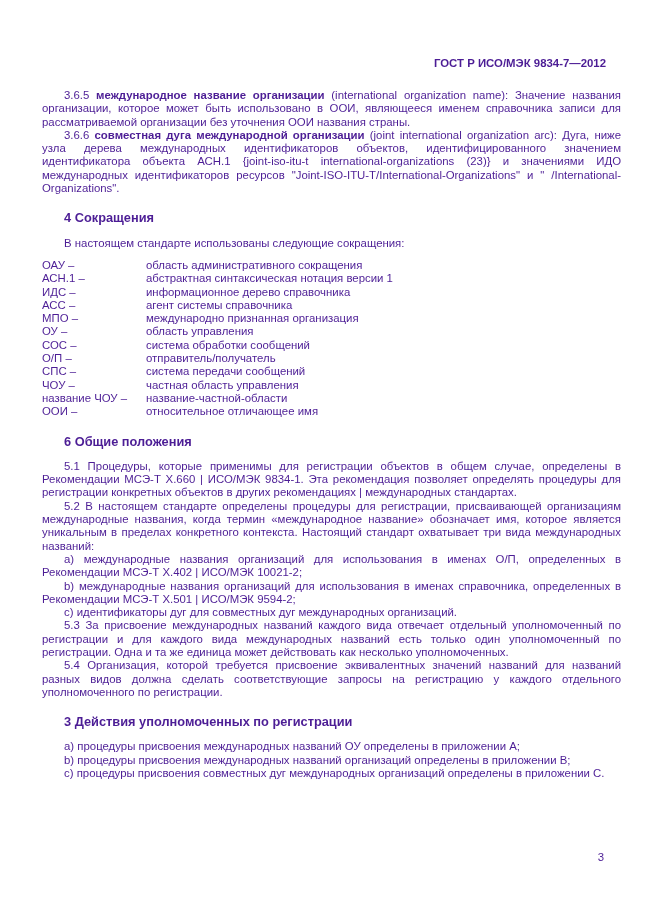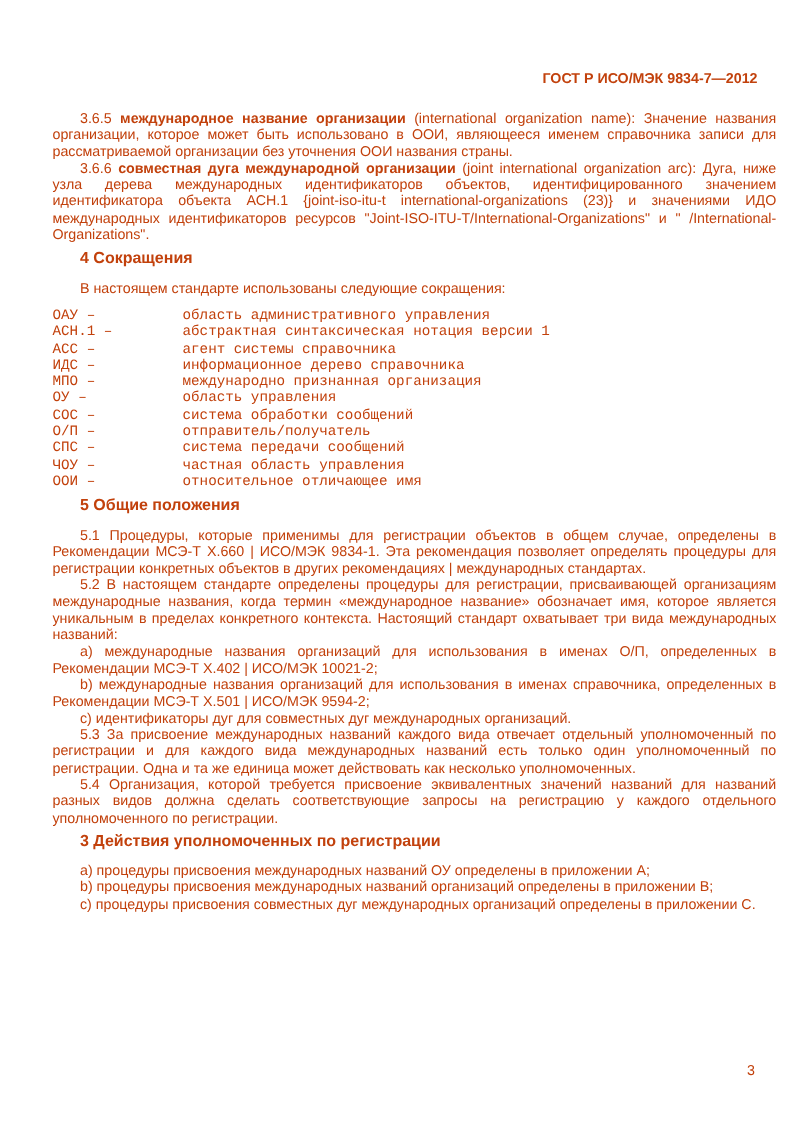--- a/index.html
+++ b/index.html
@@ -4,21 +4,21 @@
 <style>
   * { box-sizing: border-box; }
   html, body { margin: 0; padding: 0; }
   body { background: #ffffff; }
   .page {
     position: relative;
     width: 646px;
     height: 913px;
     background: #ffffff;
     font-family: "Liberation Sans", sans-serif;
-    color: #c2410c;
+    color: #4c1d95;
     overflow: hidden;
     margin: 0 auto;
   }
   .doc-header {
     position: absolute;
     top: 57px; left: 42px; right: 40px;
     text-align: right;
     font-weight: 700;
     font-size: 11.4px;
   }
@@ -29,25 +29,25 @@
     line-height: 13.3px;
   }
   .p {
     margin: 0;
     text-indent: 22px;
     text-align: justify;
   }
   .h {
     font-size: 12.8px;
     font-weight: 700;
-    margin: 4px 0 12px;
+    margin: 16px 0 12px;
     text-indent: 22px;
   }
   .abbr-list { margin-top: 9px; }
-  .abbr-row { display: flex; font-family: Liberation Mono, monospace; }
+  .abbr-row { display: flex; }
   .abbr-term { flex: 0 0 104px; }
   .abbr-def { flex: 1; }
   .page-num {
     position: absolute;
     right: 42px; bottom: 50px;
     font-size: 11.4px;
   }
   b { font-weight: 700; }
 </style>
 </head>
@@ -63,33 +63,33 @@
 
     <p class="p"><span>3.6.6 </span><b>совместная дуга международной организации</b><span> (joint international organization arc): Дуга, ниже узла дерева международных идентификаторов объектов, идентифицированного значением идентификатора объекта АСН.1 {joint-iso-itu-t international-organizations (23)} и значениями ИДО международных идентификаторов ресурсов "Joint-ISO-ITU-T/International-Organizations" и " /International-Organizations".</span></p>
 
     <h2 class="h">4 Сокращения</h2>
 
     <p class="p">В настоящем стандарте использованы следующие сокращения:</p>
 
     <div class="abbr-list">
       <div class="abbr-row">
           <span class="abbr-term">ОАУ –</span>
-          <span class="abbr-def">область административного управления</span>
+          <span class="abbr-def">область административного сокращения</span>
         </div>
       <div class="abbr-row">
           <span class="abbr-term">АСН.1 –</span>
           <span class="abbr-def">абстрактная синтаксическая нотация версии 1</span>
         </div>
       <div class="abbr-row">
+          <span class="abbr-term">ИДС –</span>
+          <span class="abbr-def">информационное дерево справочника</span>
+        </div>
+      <div class="abbr-row">
           <span class="abbr-term">АСС –</span>
           <span class="abbr-def">агент системы справочника</span>
-        </div>
-      <div class="abbr-row">
-          <span class="abbr-term">ИДС –</span>
-          <span class="abbr-def">информационное дерево справочника</span>
         </div>
       <div class="abbr-row">
           <span class="abbr-term">МПО –</span>
           <span class="abbr-def">международно признанная организация</span>
         </div>
       <div class="abbr-row">
           <span class="abbr-term">ОУ –</span>
           <span class="abbr-def">область управления</span>
         </div>
       <div class="abbr-row">
@@ -102,26 +102,30 @@
         </div>
       <div class="abbr-row">
           <span class="abbr-term">СПС –</span>
           <span class="abbr-def">система передачи сообщений</span>
         </div>
       <div class="abbr-row">
           <span class="abbr-term">ЧОУ –</span>
           <span class="abbr-def">частная область управления</span>
         </div>
       <div class="abbr-row">
+          <span class="abbr-term">название ЧОУ –</span>
+          <span class="abbr-def">название-частной-области</span>
+        </div>
+      <div class="abbr-row">
           <span class="abbr-term">ООИ –</span>
           <span class="abbr-def">относительное отличающее имя</span>
         </div>
     </div>
 
-    <h2 class="h">5 Общие положения</h2>
+    <h2 class="h">6 Общие положения</h2>
 
     <p class="p">5.1 Процедуры, которые применимы для регистрации объектов в общем случае, определены в Рекомендации МСЭ-Т Х.660 | ИСО/МЭК 9834-1. Эта рекомендация позволяет определять процедуры для регистрации конкретных объектов в других рекомендациях | международных стандартах.</p>
     <p class="p">5.2 В настоящем стандарте определены процедуры для регистрации, присваивающей организациям международные названия, когда термин «международное название» обозначает имя, которое является уникальным в пределах конкретного контекста. Настоящий стандарт охватывает три вида международных названий:</p>
     <p class="p">а) международные названия организаций для использования в именах О/П, определенных в Рекомендации МСЭ-Т Х.402 | ИСО/МЭК 10021-2;</p>
     <p class="p">b) международные названия организаций для использования в именах справочника, определенных в Рекомендации МСЭ-Т Х.501 | ИСО/МЭК 9594-2;</p>
     <p class="p">с) идентификаторы дуг для совместных дуг международных организаций.</p>
     <p class="p">5.3 За присвоение международных названий каждого вида отвечает отдельный уполномоченный по регистрации и для каждого вида международных названий есть только один уполномоченный по регистрации. Одна и та же единица может действовать как несколько уполномоченных.</p>
     <p class="p">5.4 Организация, которой требуется присвоение эквивалентных значений названий для названий разных видов должна сделать соответствующие запросы на регистрацию у каждого отдельного уполномоченного по регистрации.</p>
 
     <h2 class="h">3 Действия уполномоченных по регистрации</h2>

